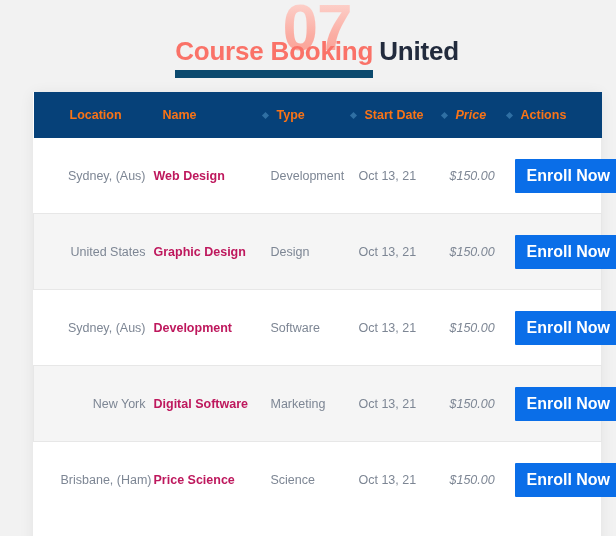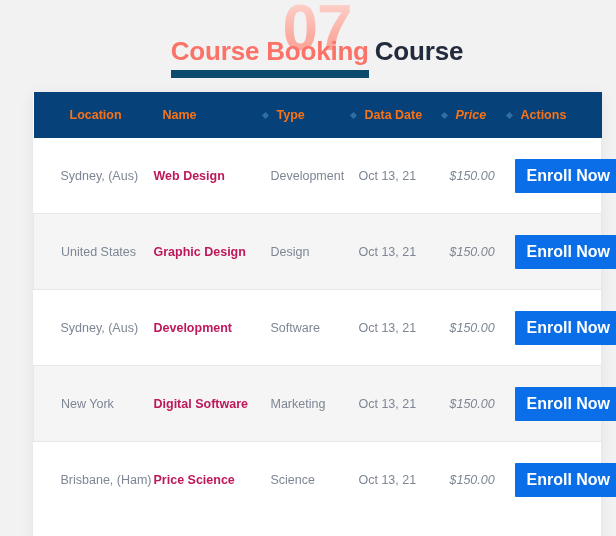--- a/index.html
+++ b/index.html
@@ -152,21 +152,21 @@
   
   .col-location { width: 120px; }
   .col-name     { width: 117px; }
   .col-type     { width: 88px;  }
   .col-date     { width: 91px;  }
   .col-price    { width: 65px;  }
   .col-actions  { width: 87px;  }
 
   thead th.col-location,
   tbody td.col-location { padding-left: 27px; }
-  tbody td.col-location { padding-right: 8px; }
+  tbody td.col-location { padding-right: 8px; text-align: right; }
 
   thead th.col-name,
   tbody td.col-name { padding-left: 0; }
 
   thead th.col-type,
   tbody td.col-type { padding-left: 0; }
 
   thead th.col-date,
   tbody td.col-date { padding-left: 0; }
 
@@ -203,21 +203,21 @@
   }
 </style>
 </head>
 <body>
 
 <div class="page">
 
   <div class="title-block">
     <div class="watermark">07</div>
     <div class="title">
-      <span class="title-accent">Course Booking</span><span class="title-rest">Course</span>
+      <span class="title-accent">Course Booking</span><span class="title-rest">United</span>
     </div>
   </div>
 
   <div class="card">
     <table class="booking-table">
       <thead>
         <tr>
           <th class="col-location">
             <span class="th-inner">
               <span class="diamond hidden"></span>
@@ -232,21 +232,21 @@
           </th>
           <th class="col-type">
             <span class="th-inner">
               <span class="diamond"></span>
               <span>Type</span>
             </span>
           </th>
           <th class="col-date">
             <span class="th-inner">
               <span class="diamond"></span>
-              <span>Data Date</span>
+              <span>Start Date</span>
             </span>
           </th>
           <th class="col-price">
             <span class="th-inner">
               <span class="diamond"></span>
               <span>Price</span>
             </span>
           </th>
           <th class="col-actions">
             <span class="th-inner">

